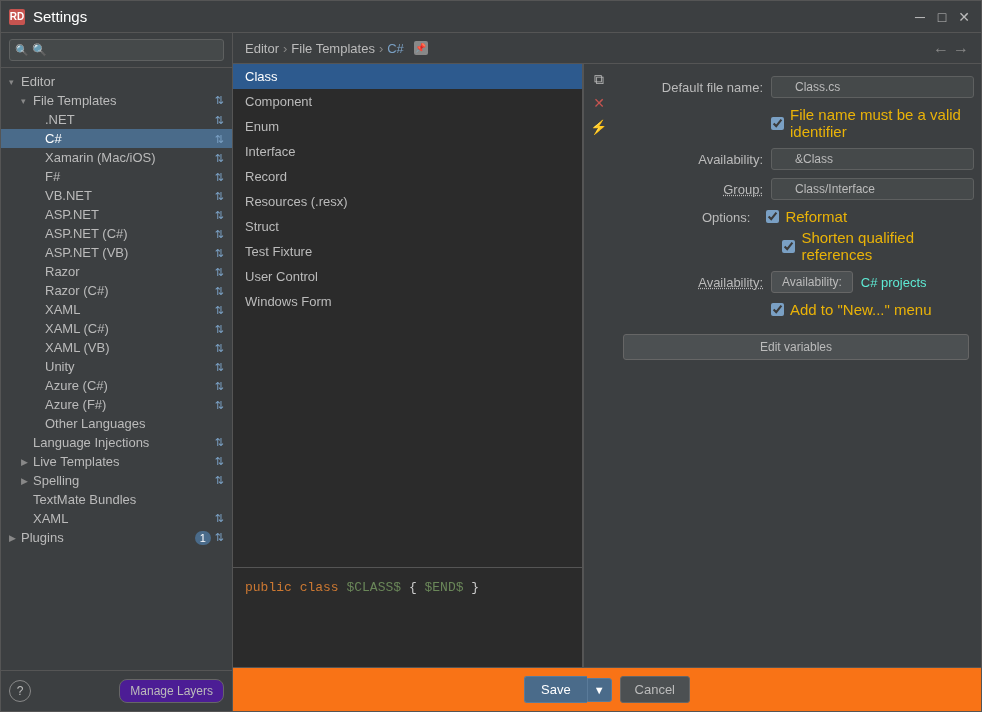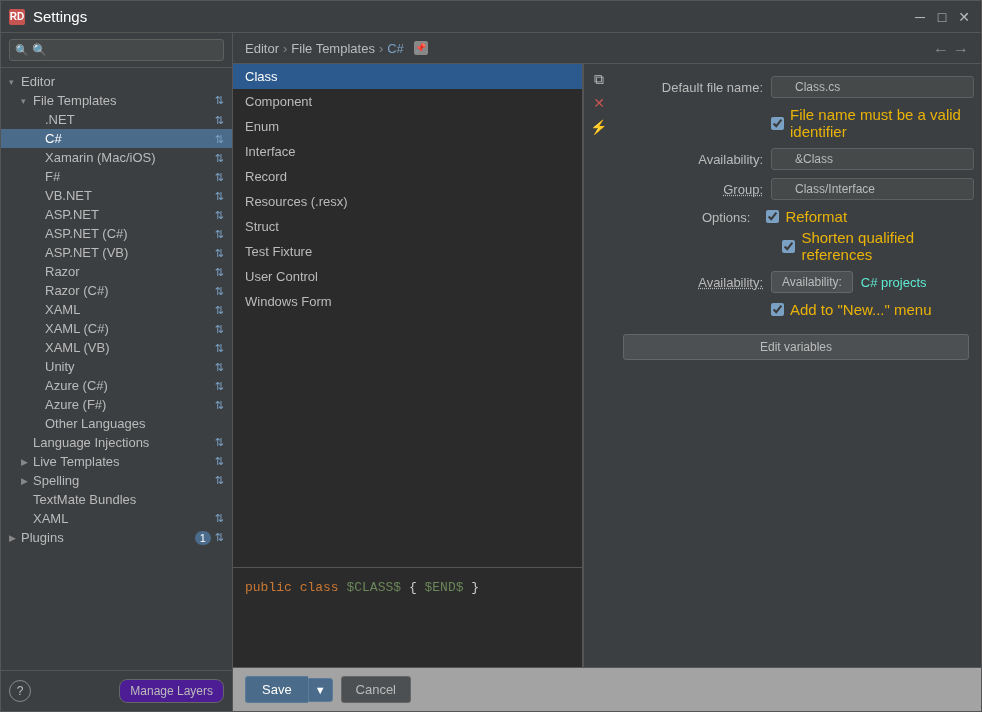--- a/index.html
+++ b/index.html
@@ -379,23 +379,23 @@
       font-size: 12px;
       width: 100%;
       margin-top: 8px;
     }
     
     .bottom-bar {
       border-top: 1px solid #555;
       padding: 8px 12px;
       display: flex;
       align-items: center;
-      justify-content: flex-start;
+      justify-content: center;
       gap: 8px;
-      background: #a3a3a3;
+      background: #f97316;
       flex-shrink: 0;
     }
     .save-group {
       display: flex;
       align-items: center;
     }
     .save-btn {
       background: #4a6b8a;
       border: 1px solid #5a7b9a;
       border-right: none;

